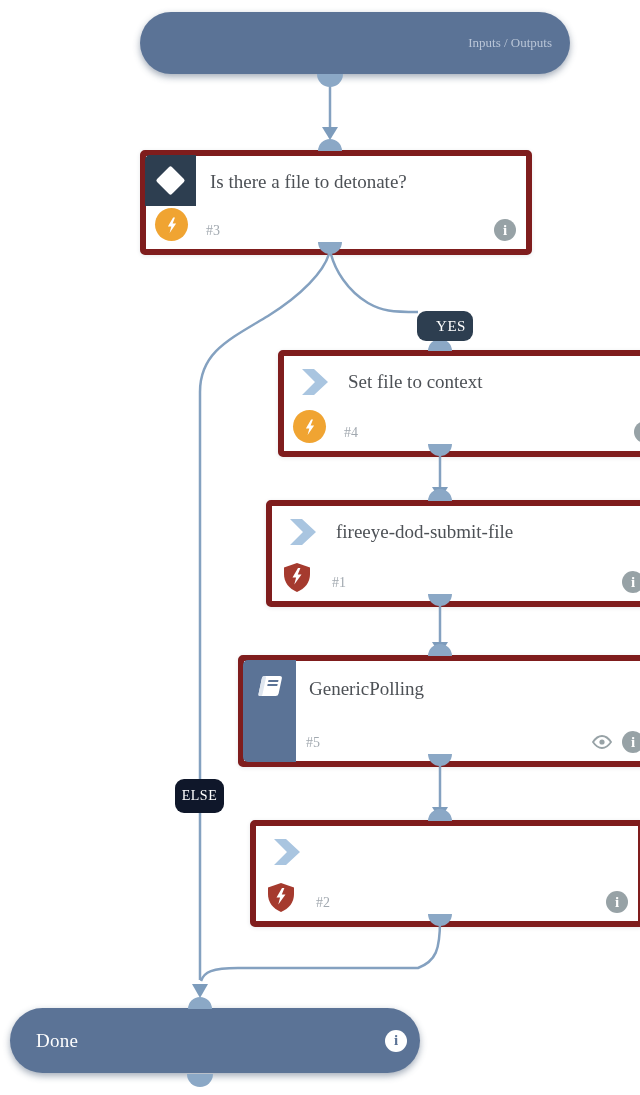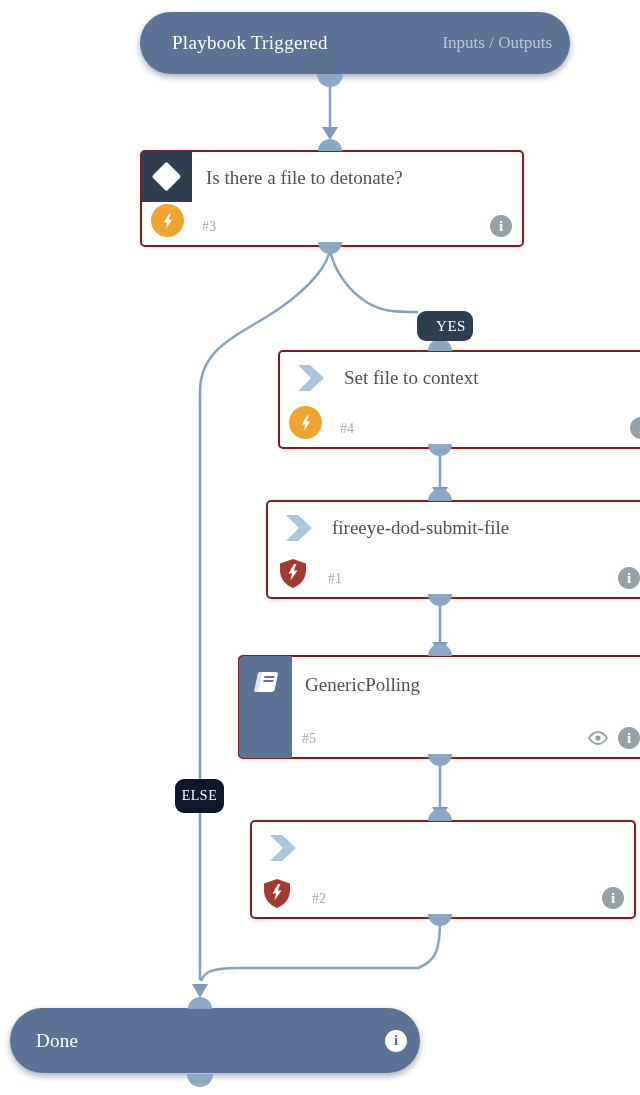--- a/index.html
+++ b/index.html
@@ -10,25 +10,25 @@
   }
   svg.layer{position:absolute;left:0;top:0;pointer-events:none;}
   #edge-layer{z-index:2;}
   
   .pill{
     position:absolute;z-index:1;background:#5b7396;border-radius:33px;
     box-shadow:0 3px 7px rgba(50,70,100,.45);
     display:flex;align-items:center;color:#fff;
   }
   .pill .pill-title{font-size:19px;letter-spacing:.3px;color:#fdfdfd;}
-  .pill .pill-link{font-size:17px;color:#b9c5d7;margin-left:auto;}
+  .pill .pill-link{font-size:13px;color:#b9c5d7;margin-left:auto;}
   
   .card{
     position:absolute;z-index:1;background:#fff;
-    border:2px solid #7f1d1d;border-radius:5px;
+    border:6px solid #7f1d1d;border-radius:5px;
     box-shadow:0 1px 4px rgba(30,40,60,.10);
     font-family:Liberation Serif, serif;
   }
   .card-title{
     position:absolute;font-size:19px;color:#4d5156;white-space:nowrap;
   }
   .task-id{
     position:absolute;left:60px;bottom:10px;font-size:14px;color:#a2a9b0;
   }
   
@@ -107,21 +107,20 @@
       <path d="M428,656 A12,12 0 0 1 452,656 Z"></path>
       <path d="M428,754 A12,12 0 0 0 452,754 Z"></path>
       <path d="M428,821 A12,12 0 0 1 452,821 Z"></path>
       <path d="M428,914 A12,12 0 0 0 452,914 Z"></path>
       <path d="M188,1009 A12,12 0 0 1 212,1009 Z"></path>
       <path d="M187,1074 A13,13 0 0 0 213,1074 Z"></path>
     </g>
   </svg>
 
   <div class="pill" style="left:140px;top:12px;width:380px;height:62px;padding:0 18px 0 32px;">
-    <span class="pill-title">Playbook Triggered</span>
     <span class="pill-link">Inputs / Outputs</span>
   </div>
 
   <div class="card" style="left:140px;top:150px;width:380px;height:93px;">
     <div class="cond-square">
       <div class="diamond"></div>
     </div>
     <div class="card-title" style="left:64px;top:15px;">Is there a file to detonate?</div>
     <div class="bolt-circle">
       <svg width="18" height="18" viewBox="0 0 24 24">

